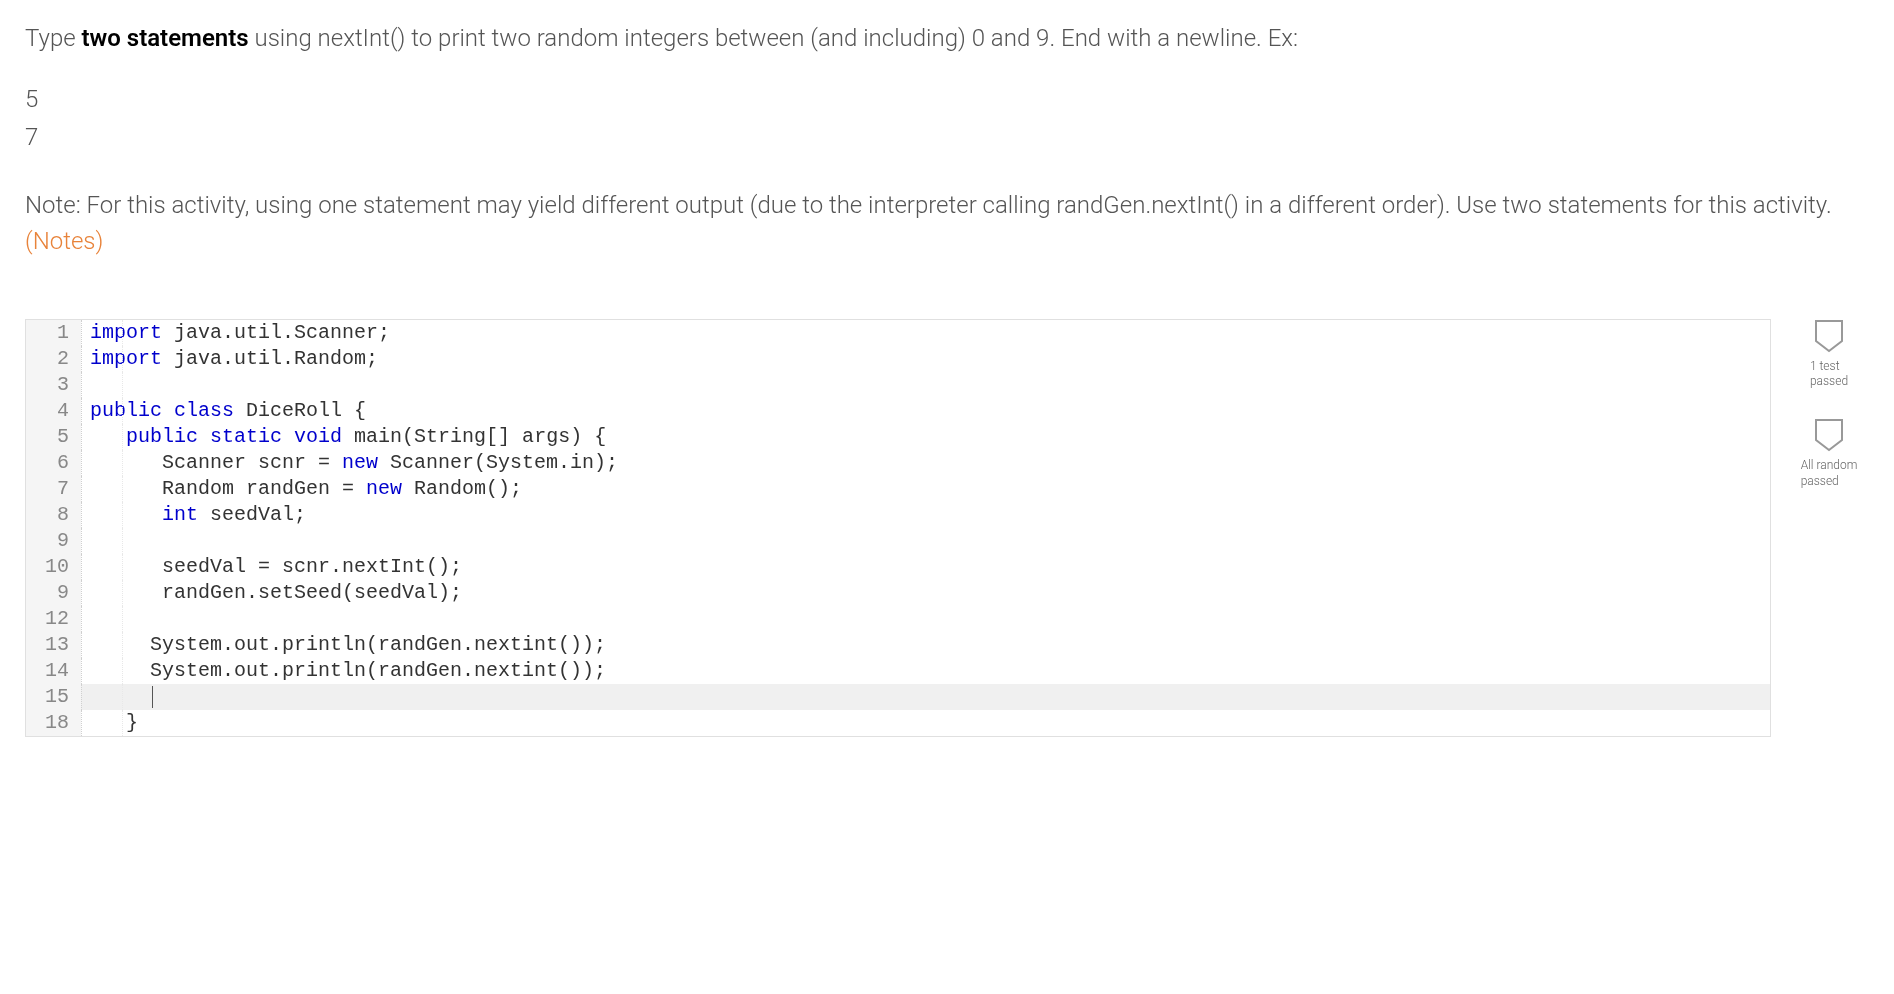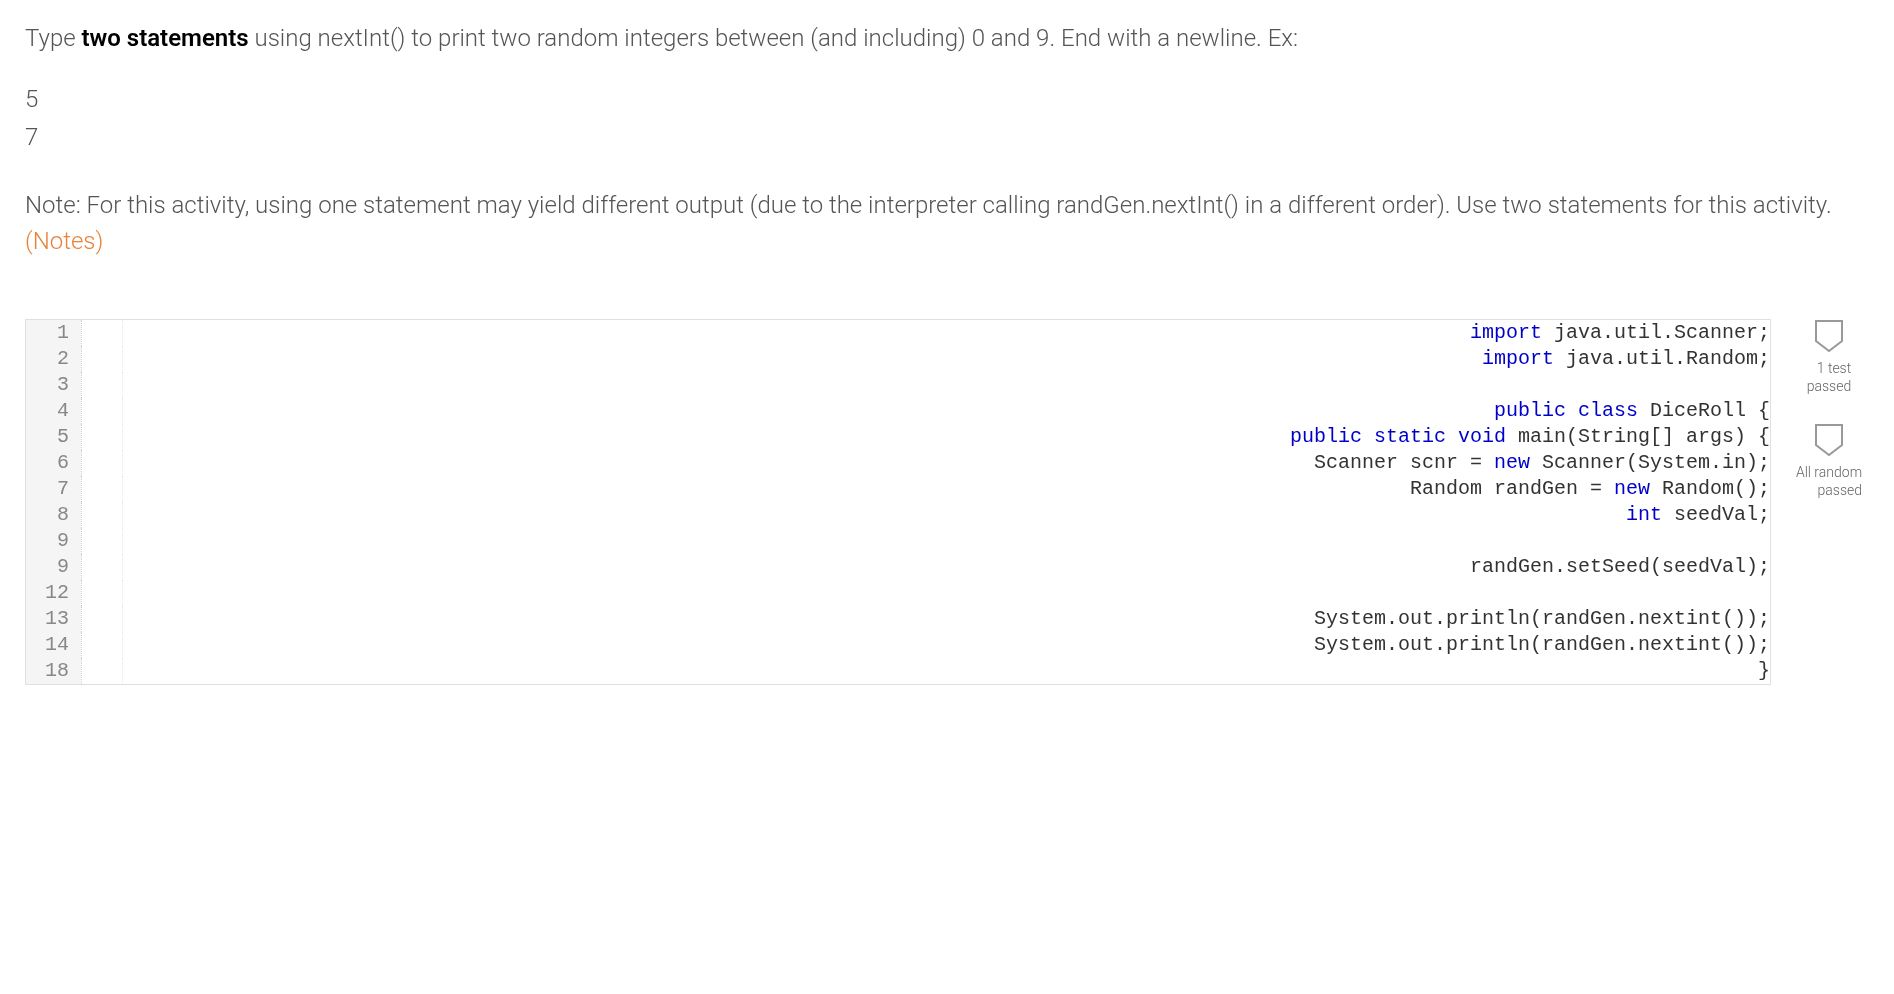--- a/index.html
+++ b/index.html
@@ -72,21 +72,20 @@
       font-size: 20px;
       flex-shrink: 0;
     }
     .code-content {
       flex: 1;
       padding-left: 8px;
       white-space: pre;
       color: #333;
       border-left: 1px dotted #d0d0d0;
       position: relative;
-      text-align: right;
     }
     .code-content::before {
       content: "";
       position: absolute;
       left: 40px;
       top: 0;
       bottom: 0;
       border-left: 1px dotted #e8e8e8;
     }
     .kw { color: #0000cc; }
@@ -116,23 +115,23 @@
       height: 34px;
     }
     .badge-shield svg {
       width: 100%;
       height: 100%;
       stroke: #999;
       fill: none;
       stroke-width: 2;
     }
     .badge-label {
-      font-size: 14px;
+      font-size: 12px;
       color: #666;
-      text-align: right;
+      text-align: left;
       line-height: 1.3;
       font-weight: 300;
     }
   </style>
 </head>
 <body>
 
 <div class="instruction-text">
   <span>Type </span><strong>two statements</strong><span> using nextInt() to print two random integers between (and including) 0 and 9. End with a newline. Ex:</span>
 </div>
@@ -178,34 +177,42 @@
       </div>
       <div class="code-line">
         <div class="line-number">8</div>
         <div class="code-content"><span>      </span><span class="kw">int</span><span> seedVal;</span></div>
       </div>
       <div class="code-line">
         <div class="line-number">9</div>
         <div class="code-content"></div>
       </div>
       <div class="code-line">
+        <div class="line-number">10</div>
+        <div class="code-content"><span>      seedVal = scnr.nextInt();</span></div>
+      </div>
+      <div class="code-line">
         <div class="line-number">9</div>
         <div class="code-content"><span>      randGen.setSeed(seedVal);</span></div>
       </div>
       <div class="code-line">
         <div class="line-number">12</div>
         <div class="code-content"></div>
       </div>
       <div class="code-line">
         <div class="line-number">13</div>
         <div class="code-content"><span>     System.out.println(randGen.nextint());</span></div>
       </div>
       <div class="code-line">
         <div class="line-number">14</div>
         <div class="code-content"><span>     System.out.println(randGen.nextint());</span></div>
+      </div>
+      <div class="code-line active-line">
+        <div class="line-number">15</div>
+        <div class="code-content"><span>     </span><span class="cursor"></span></div>
       </div>
       <div class="code-line">
         <div class="line-number">18</div>
         <div class="code-content"><span>   }</span></div>
       </div>
     </div>
 
   <div class="test-badges">
     <div class="test-badge">
       <div class="badge-shield">

